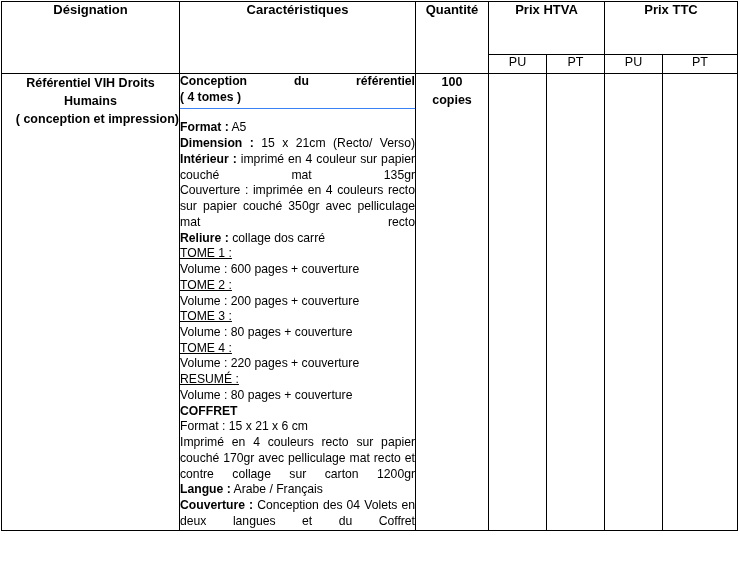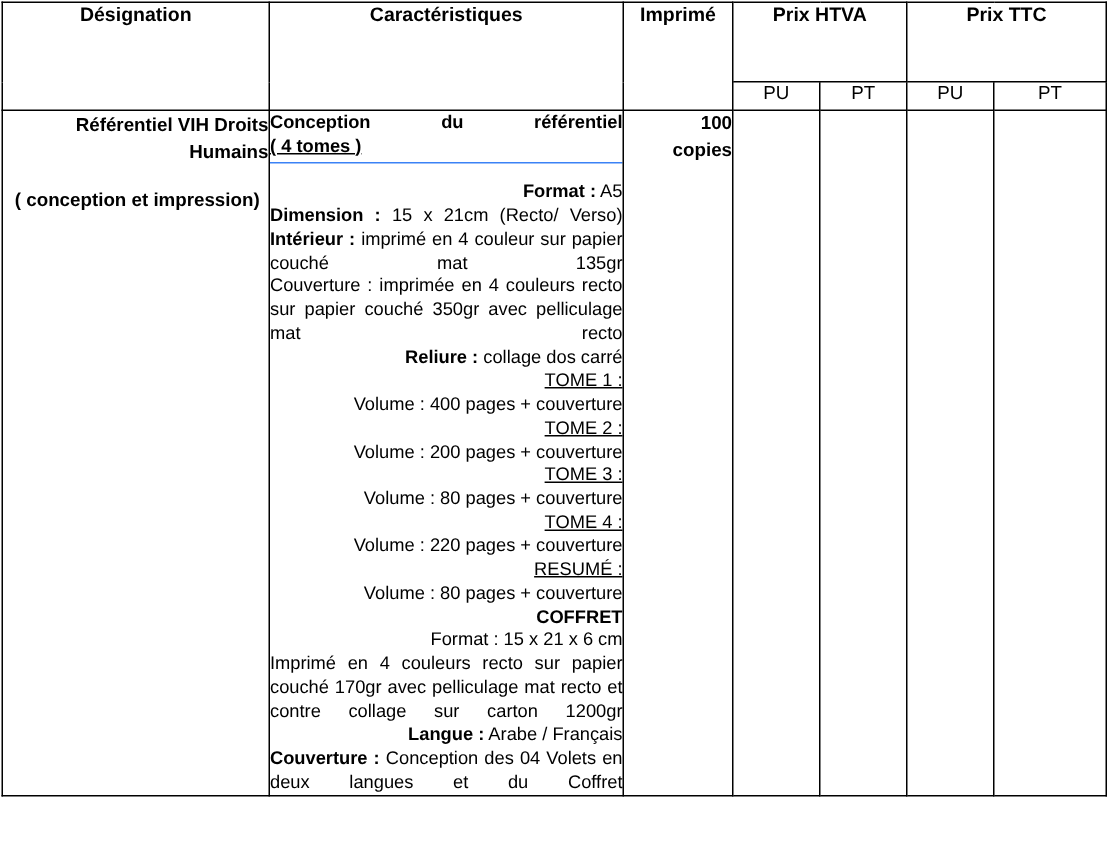--- a/index.html
+++ b/index.html
@@ -50,22 +50,22 @@
   .desig-cell {
     text-align: center;
     font-weight: bold;
     font-size: 12.5px;
     vertical-align: middle;
     line-height: 1.45;
     padding: 4px 6px;
   }
   .desig-cell .lower {
     display: block;
-    margin-top: 14px;
-    text-align: center;
+    margin-top: 0;
+    text-align: right;
     padding-left: 2px;
   }
   .qty-cell {
     text-align: center;
     font-weight: bold;
     font-size: 12.5px;
     vertical-align: middle;
     line-height: 1.4;
     margin-left: 41px;
   }
@@ -80,28 +80,26 @@
     text-align: justify;
     text-align-last: justify;
     border-bottom: 1px solid #3b82f6;
     padding-bottom: 3px;
     margin-bottom: 2px;
   }
   .title-block .line2 {
     text-align: right;
     text-align-last: left;
     display: block;
-    text-decoration: underline;
   }
   .gap {
     height: 9px;
   }
   .ln {
     display: block;
-    text-align: right;
   }
   .j {
     text-align: justify;
     text-align-last: justify;
   }
   b { font-weight: bold; }
   u { text-decoration: underline; }
   .empty-col {
     background: #ffffff;
   }
@@ -118,21 +116,21 @@
       <col style="width:73px">
       <col style="width:58px">
       <col style="width:58px">
       <col style="width:58px">
       <col style="width:75px">
     </colgroup>
     <thead>
       <tr>
         <th class="hdr-cell" rowspan="2">Désignation</th>
         <th class="hdr-cell" rowspan="2">Caractéristiques</th>
-        <th class="hdr-cell" rowspan="2">Imprimé</th>
+        <th class="hdr-cell" rowspan="2">Quantité</th>
         <th class="hdr-cell" colspan="2">Prix HTVA</th>
         <th class="hdr-cell" colspan="2">Prix TTC</th>
       </tr>
       <tr>
         <th class="sub-cell">PU</th>
         <th class="sub-cell">PT</th>
         <th class="sub-cell">PU</th>
         <th class="sub-cell">PT</th>
       </tr>
     </thead>
@@ -148,21 +146,21 @@
             <span class="line2">( 4 tomes )</span>
           </div>
           <div class="gap"></div>
           <div id="carac-lines">
               <div class="ln"><b>Format :</b> <span>A5</span></div>
               <div class="ln j"><b>Dimension :</b> <span>15 x 21cm (Recto/ Verso)</span></div>
               <div class="ln j"><b>Intérieur :</b> <span>imprimé en 4 couleur sur papier couché mat 135gr</span></div>
               <div class="ln j"><span>Couverture : imprimée en 4 couleurs recto sur papier couché 350gr avec pelliculage mat recto</span></div>
               <div class="ln"><b>Reliure :</b> <span>collage dos carré</span></div>
               <div class="ln"><u>TOME 1 :</u></div>
-              <div class="ln"><span>Volume : 400 pages + couverture</span></div>
+              <div class="ln"><span>Volume : 600 pages + couverture</span></div>
               <div class="ln"><u>TOME 2 :</u></div>
               <div class="ln"><span>Volume : 200 pages + couverture</span></div>
               <div class="ln"><u>TOME 3 :</u></div>
               <div class="ln"><span>Volume : 80 pages + couverture</span></div>
               <div class="ln"><u>TOME 4 :</u></div>
               <div class="ln"><span>Volume : 220 pages + couverture</span></div>
               <div class="ln"><u>RESUMÉ :</u></div>
               <div class="ln"><span>Volume : 80 pages + couverture</span></div>
               <div class="ln"><b>COFFRET</b></div>
               <div class="ln"><span>Format : 15 x 21 x 6 cm</span></div>

